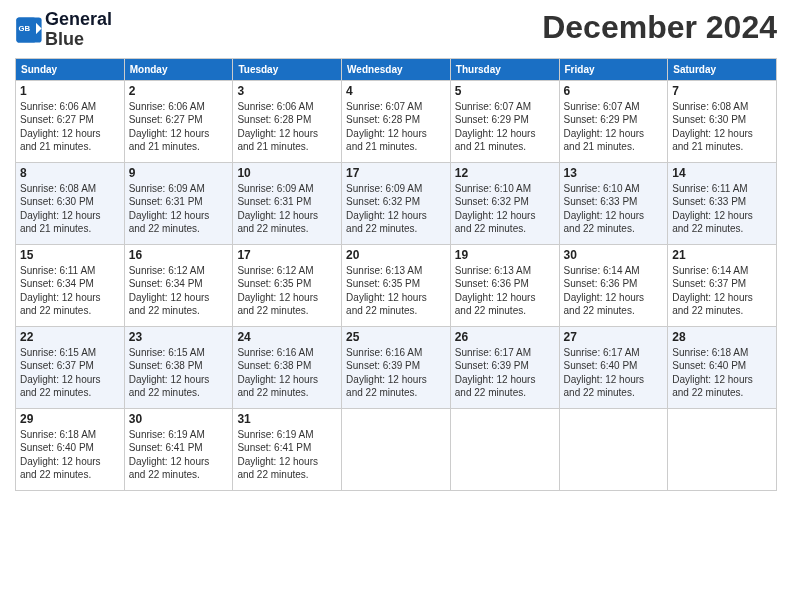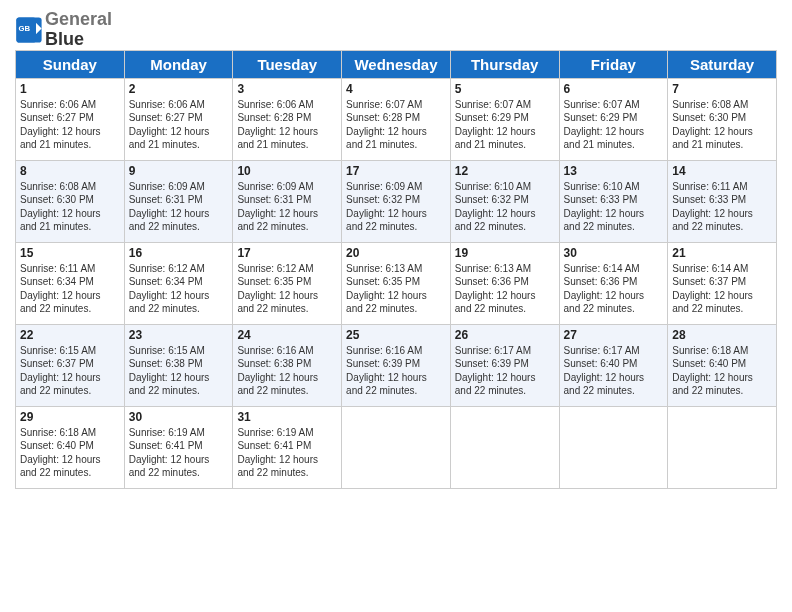--- a/index.html
+++ b/index.html
@@ -12,33 +12,34 @@
     }
     .page {
       width: 792px;
       height: 612px;
       padding: 10px 15px;
     }
     .header {
       display: flex;
       justify-content: space-between;
       align-items: flex-start;
+      margin-bottom: 8px;
     }
     .logo {
       display: flex;
       align-items: center;
     }
     .logo-text {
       font-size: 18px;
       font-weight: bold;
       color: #333;
       line-height: 1.1;
     }
     .logo-text span {
-      color: #737373;
+      color: #0f172a;
     }
     .logo-icon {
       width: 28px;
       height: 28px;
       margin-right: 2px;
     }
     .title-block {
       text-align: right;
     }
     .month-title {
@@ -52,23 +53,23 @@
       color: #555;
     }
     .calendar-table {
       width: 100%;
       border-collapse: collapse;
       font-size: 9.5px;
     }
     .calendar-table th {
       background-color: #1a6fc4;
       color: #fff;
-      text-align: center;
+      text-align: left;
       padding: 5px 5px;
-      font-size: 15px;
+      font-size: 10px;
       font-weight: bold;
       border: 1px solid #ccc;
       margin-top: 32px;
     }
     .calendar-table td {
       border: 1px solid #ccc;
       vertical-align: top;
       padding: 3px 4px;
       height: 82px;
       width: calc(100% / 7);
@@ -103,20 +104,21 @@
         <polygon points="28,8 38,18 28,28" fill="#fff"></polygon>
         <rect x="2" y="2" width="28" height="36" rx="4" fill="#1a6fc4"></rect>
         <text x="5" y="22" font-size="11" fill="white" font-family="Arial" font-weight="bold">GB</text>
       </svg>
       <div class="logo-text">
         <div><span>General</span></div>
         <div>Blue</div>
       </div>
     </div>
     <div class="title-block">
+      <div class="month-title">December 2024</div>
     </div>
   </div>
 
   <table class="calendar-table">
     <thead>
       <tr>
       <th>Sunday</th>
           <th>Monday</th>
           <th>Tuesday</th>
           <th>Wednesday</th>

